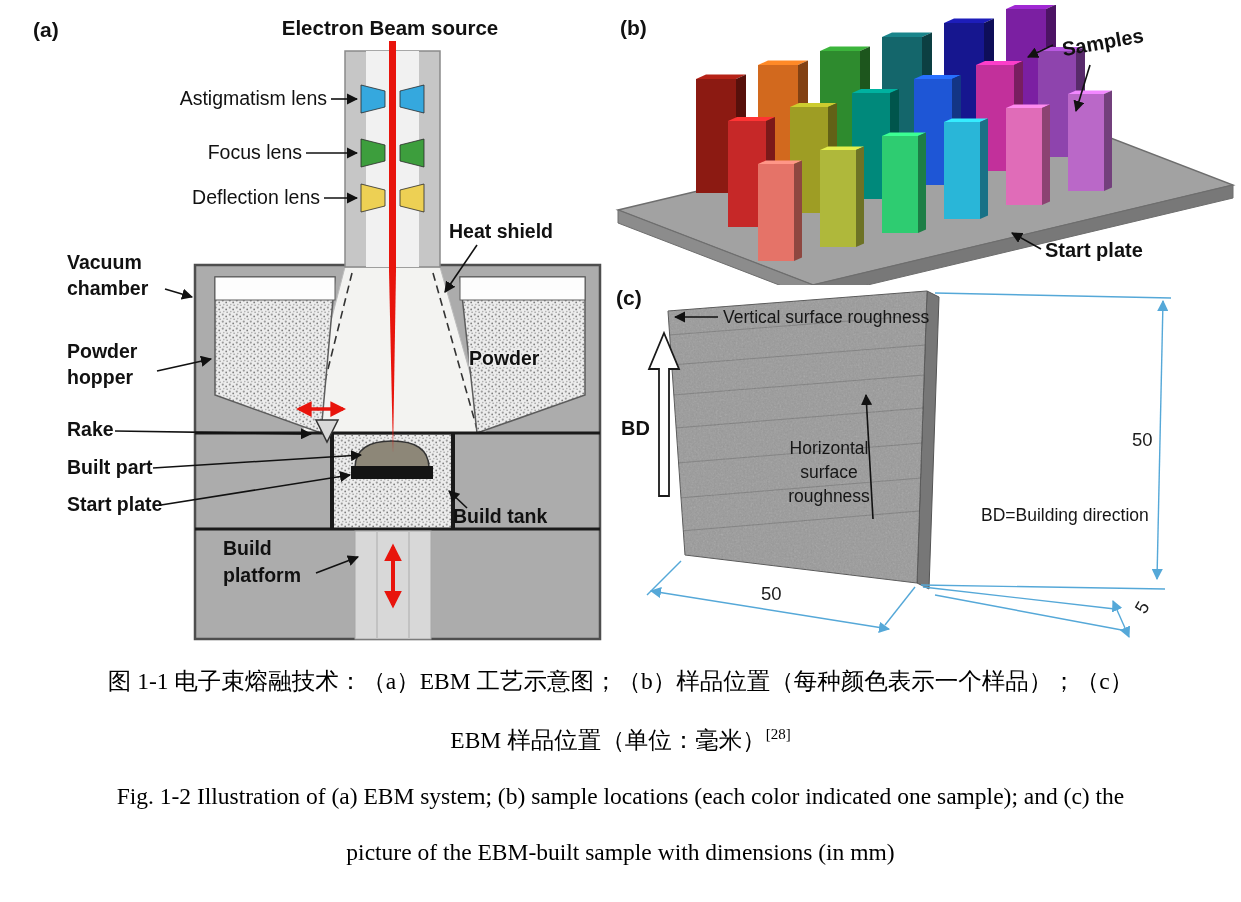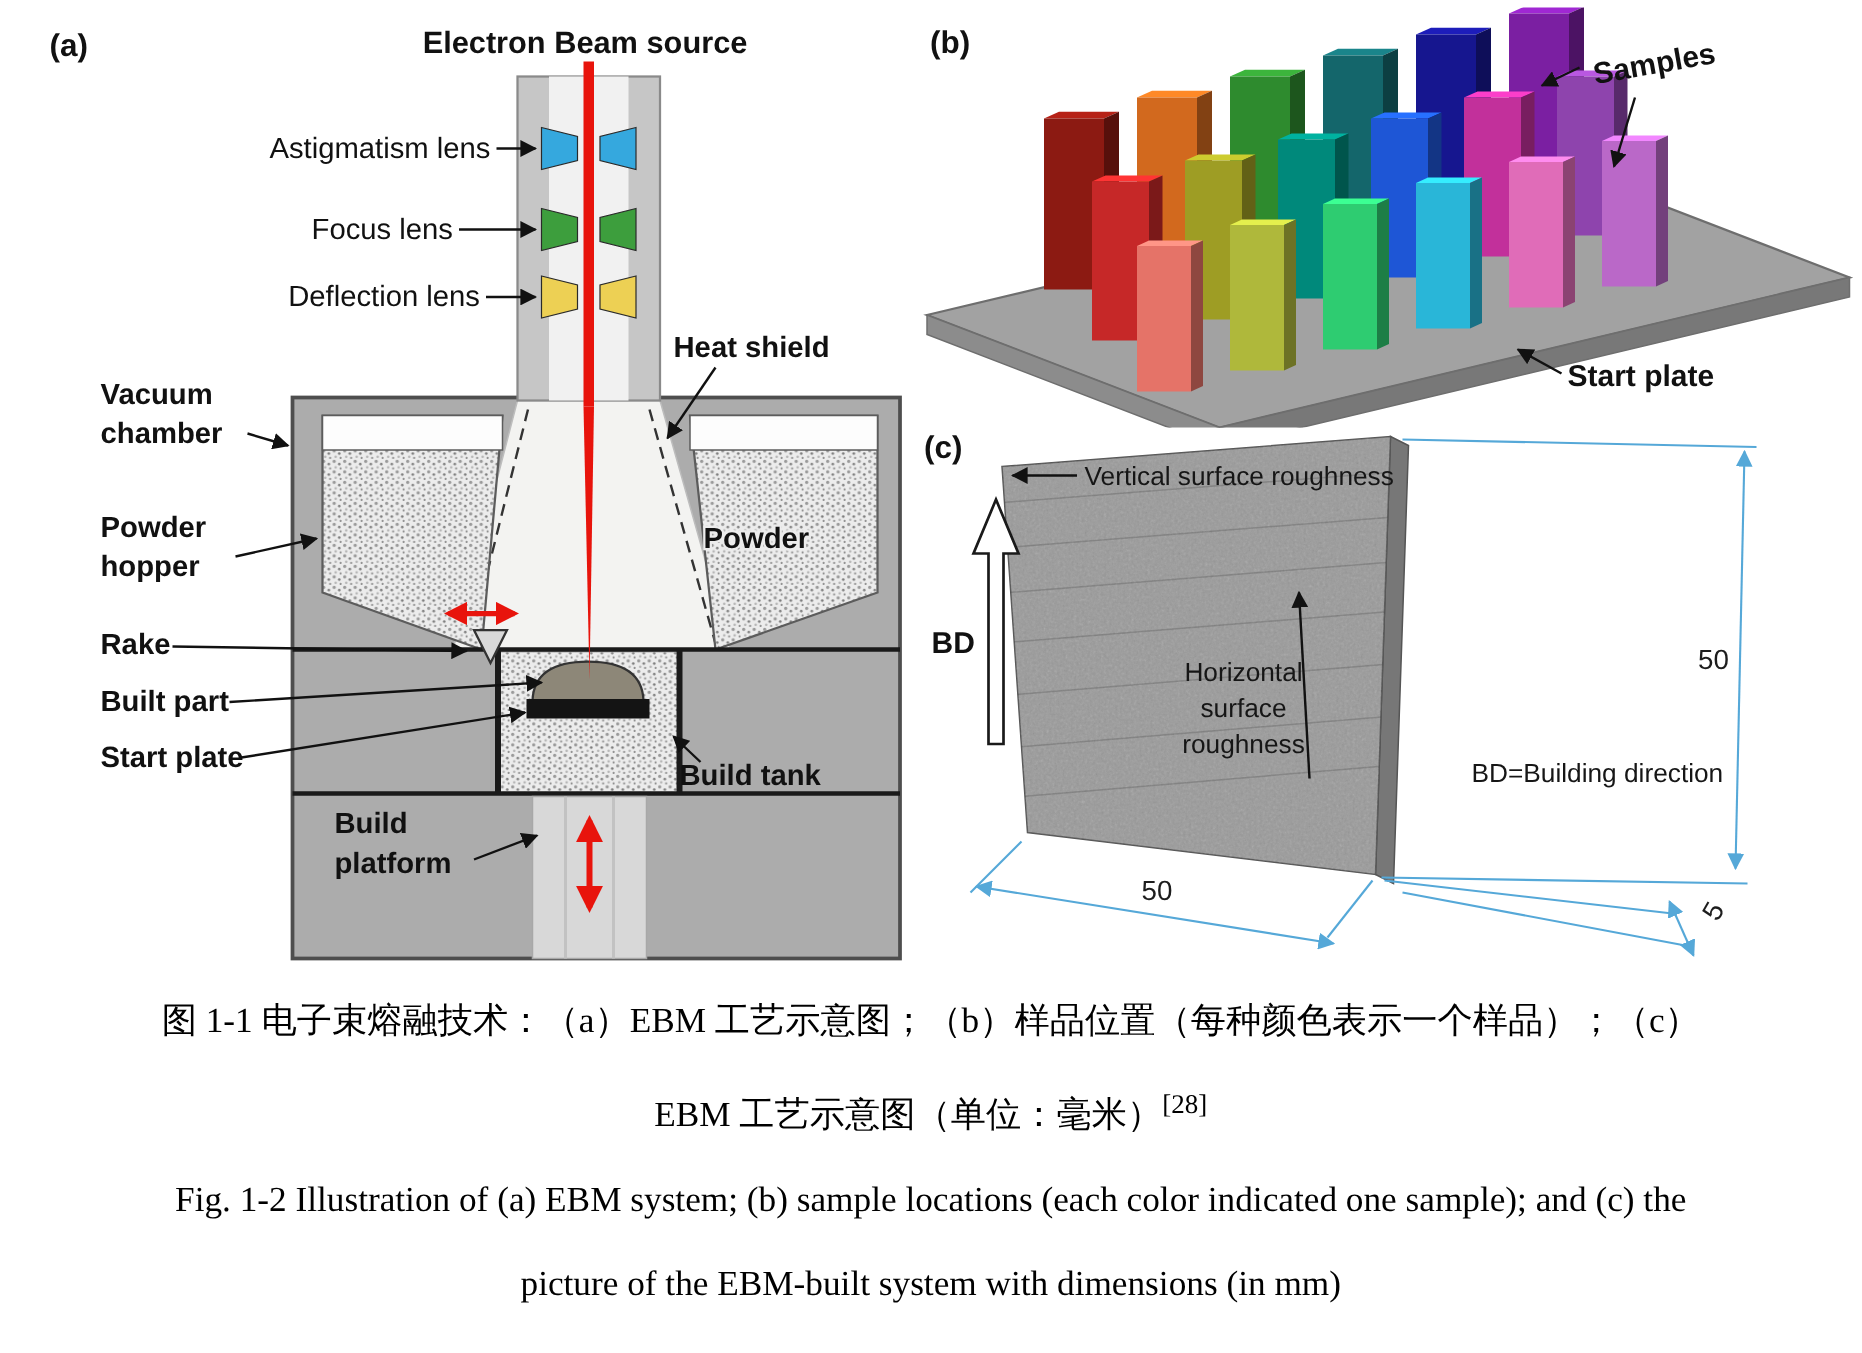--- a/index.html
+++ b/index.html
@@ -14,21 +14,21 @@
   .lbl-n{font-size:19.5px;font-weight:normal;}
   .tag{font-size:21px;font-weight:bold;}
   .ttl{font-size:20.5px;font-weight:bold;}
   .ann{stroke:#111;stroke-width:1.6;fill:none;}
   .dim{stroke:#55A8D8;stroke-width:1.4;fill:none;}
   .dimtxt{font-size:18.5px;fill:#1d1d1d;}
   .ctxt{font-size:17.5px;fill:#161616;}
   .caption{position:absolute;left:0;top:670px;width:100%;text-align:center;
            font-family:"Liberation Serif",serif;color:#000;}
   .cap-line{font-size:23.5px;line-height:1;margin-bottom:33px;white-space:nowrap;}
-  .cap-line sup{font-size:18px;vertical-align:super;}
+  .cap-line sup{font-size:15px;vertical-align:super;}
 </style>
 </head>
 <body>
 
 <div class="fig">
 
   <svg id="svg-a" width="580" height="650" viewBox="0 0 580 650">
     <defs>
       <marker id="ahA" viewBox="0 0 10 10" refX="9" refY="5" markerWidth="7" markerHeight="7" orient="auto">
         <path d="M0,0 L10,5 L0,10 z" fill="#111"></path>
@@ -327,18 +327,18 @@
       <line class="dim" x1="330" y1="312" x2="522" y2="348"></line>
       <line class="dim" x1="508" y1="318" x2="524" y2="354" marker-start="url(#dimC)" marker-end="url(#dimC)"></line>
       <text class="dimtxt" x="540" y="332" transform="rotate(-60 540 332)">5</text>
     </g>
 
     <text class="ctxt" x="376" y="238">BD=Building direction</text>
   </svg>
 
   <div class="caption">
     <div class="cap-line">图 1-1 电子束熔融技术：（a）EBM 工艺示意图；（b）样品位置（每种颜色表示一个样品）；（c）</div>
-    <div class="cap-line"><span>EBM 工艺示意图（单位：毫米）</span><sup>[28]</sup></div>
+    <div class="cap-line"><span>EBM 样品位置（单位：毫米）</span><sup>[28]</sup></div>
     <div class="cap-line">Fig. 1-2 Illustration of (a) EBM system; (b) sample locations (each color indicated one sample); and (c) the</div>
-    <div class="cap-line">picture of the EBM-built system with dimensions (in mm)</div>
+    <div class="cap-line">picture of the EBM-built sample with dimensions (in mm)</div>
   </div>
 
 </div>
 
 </body></html>

